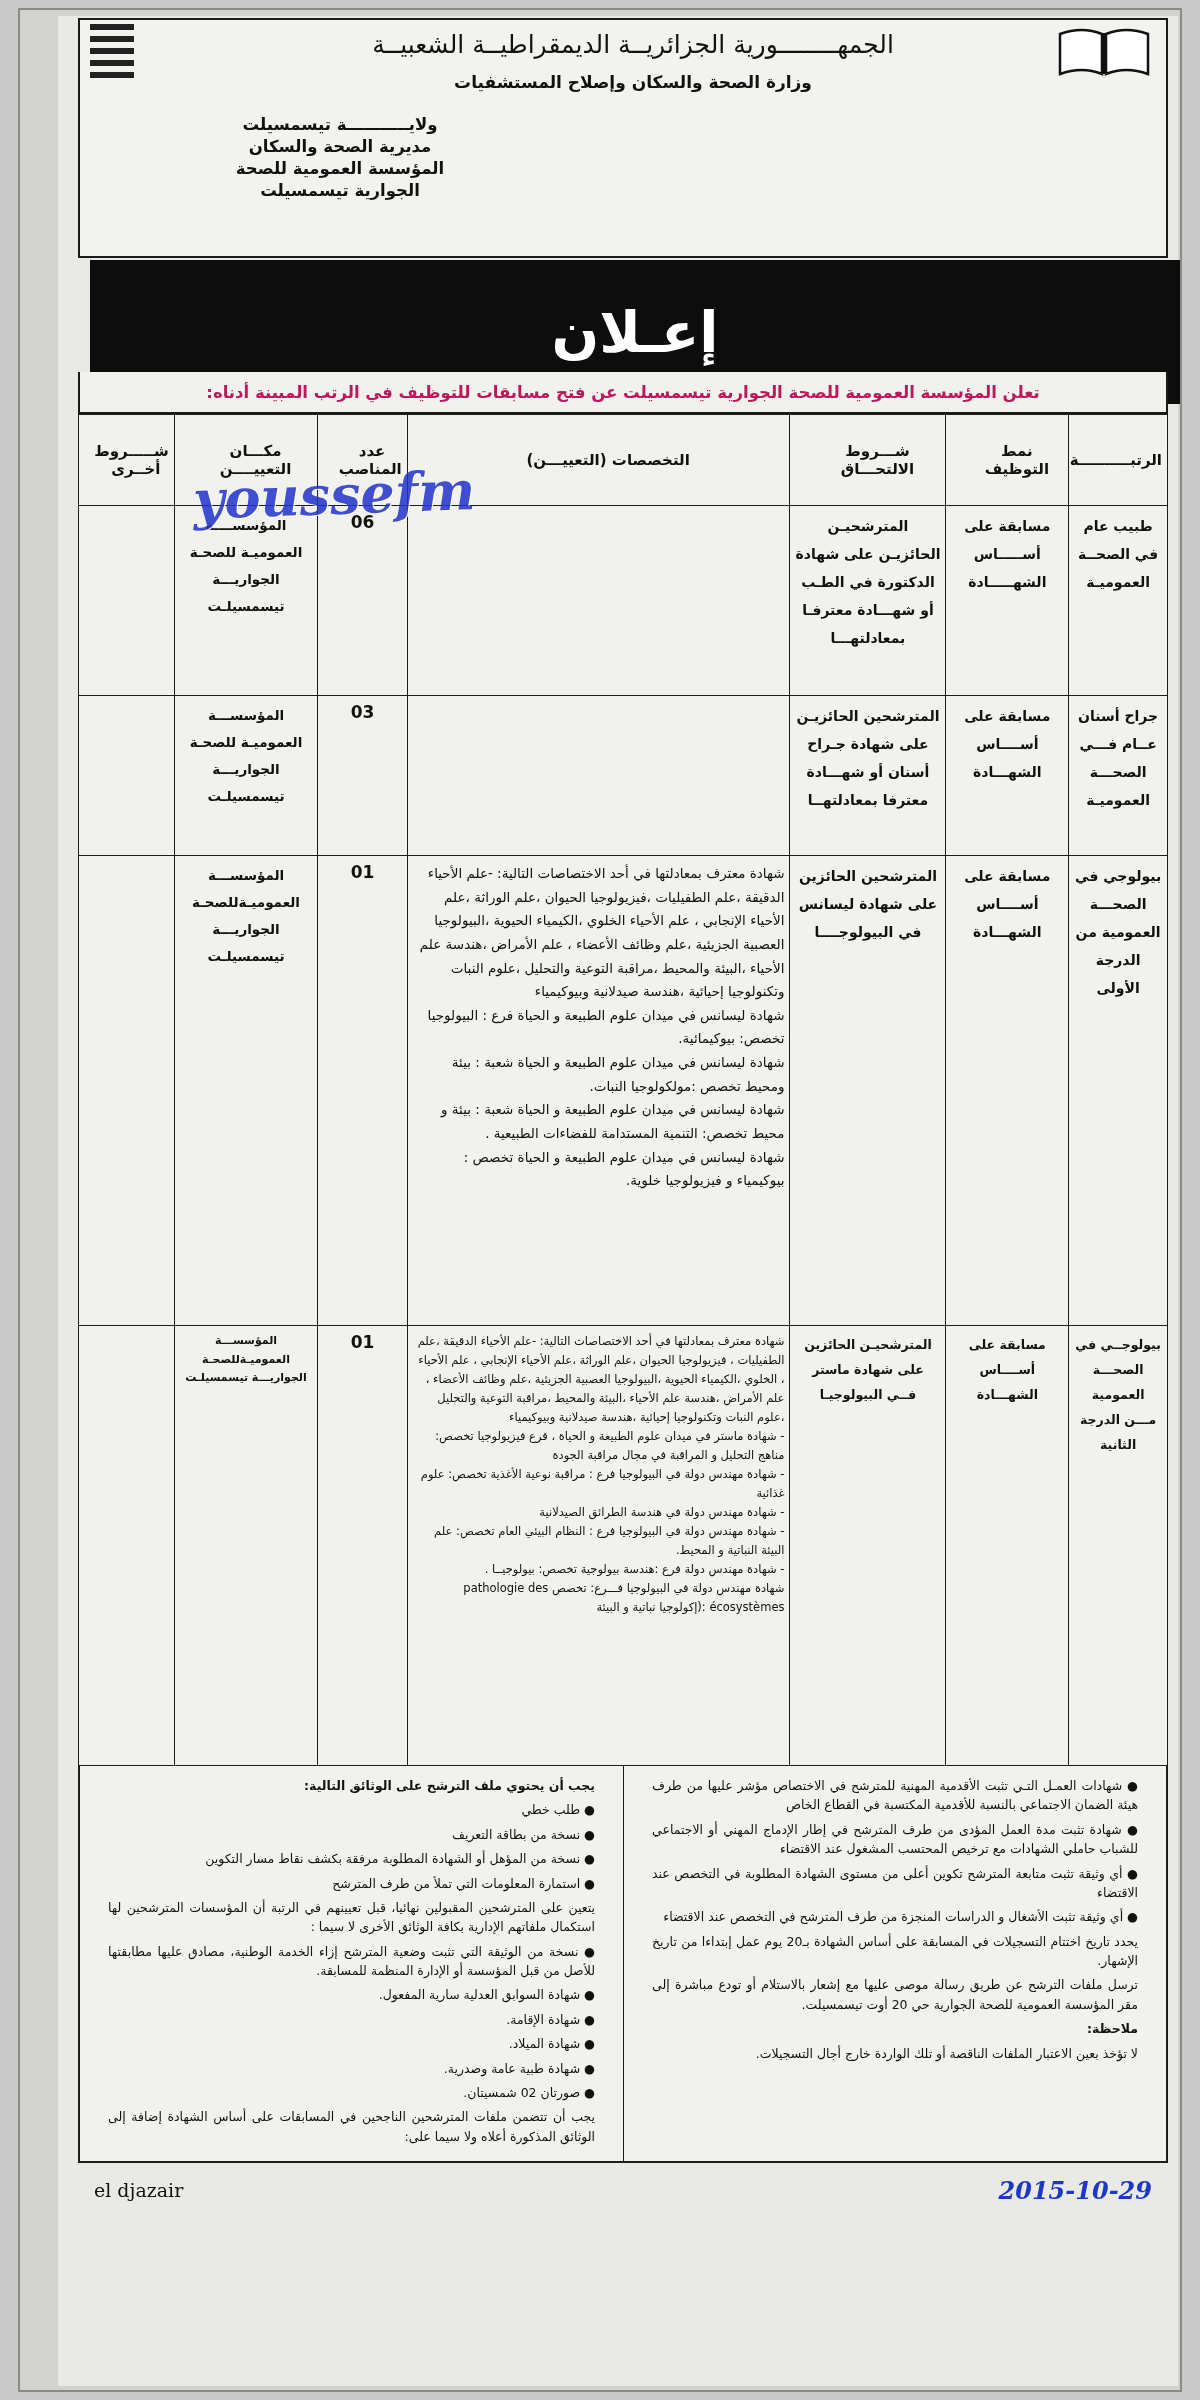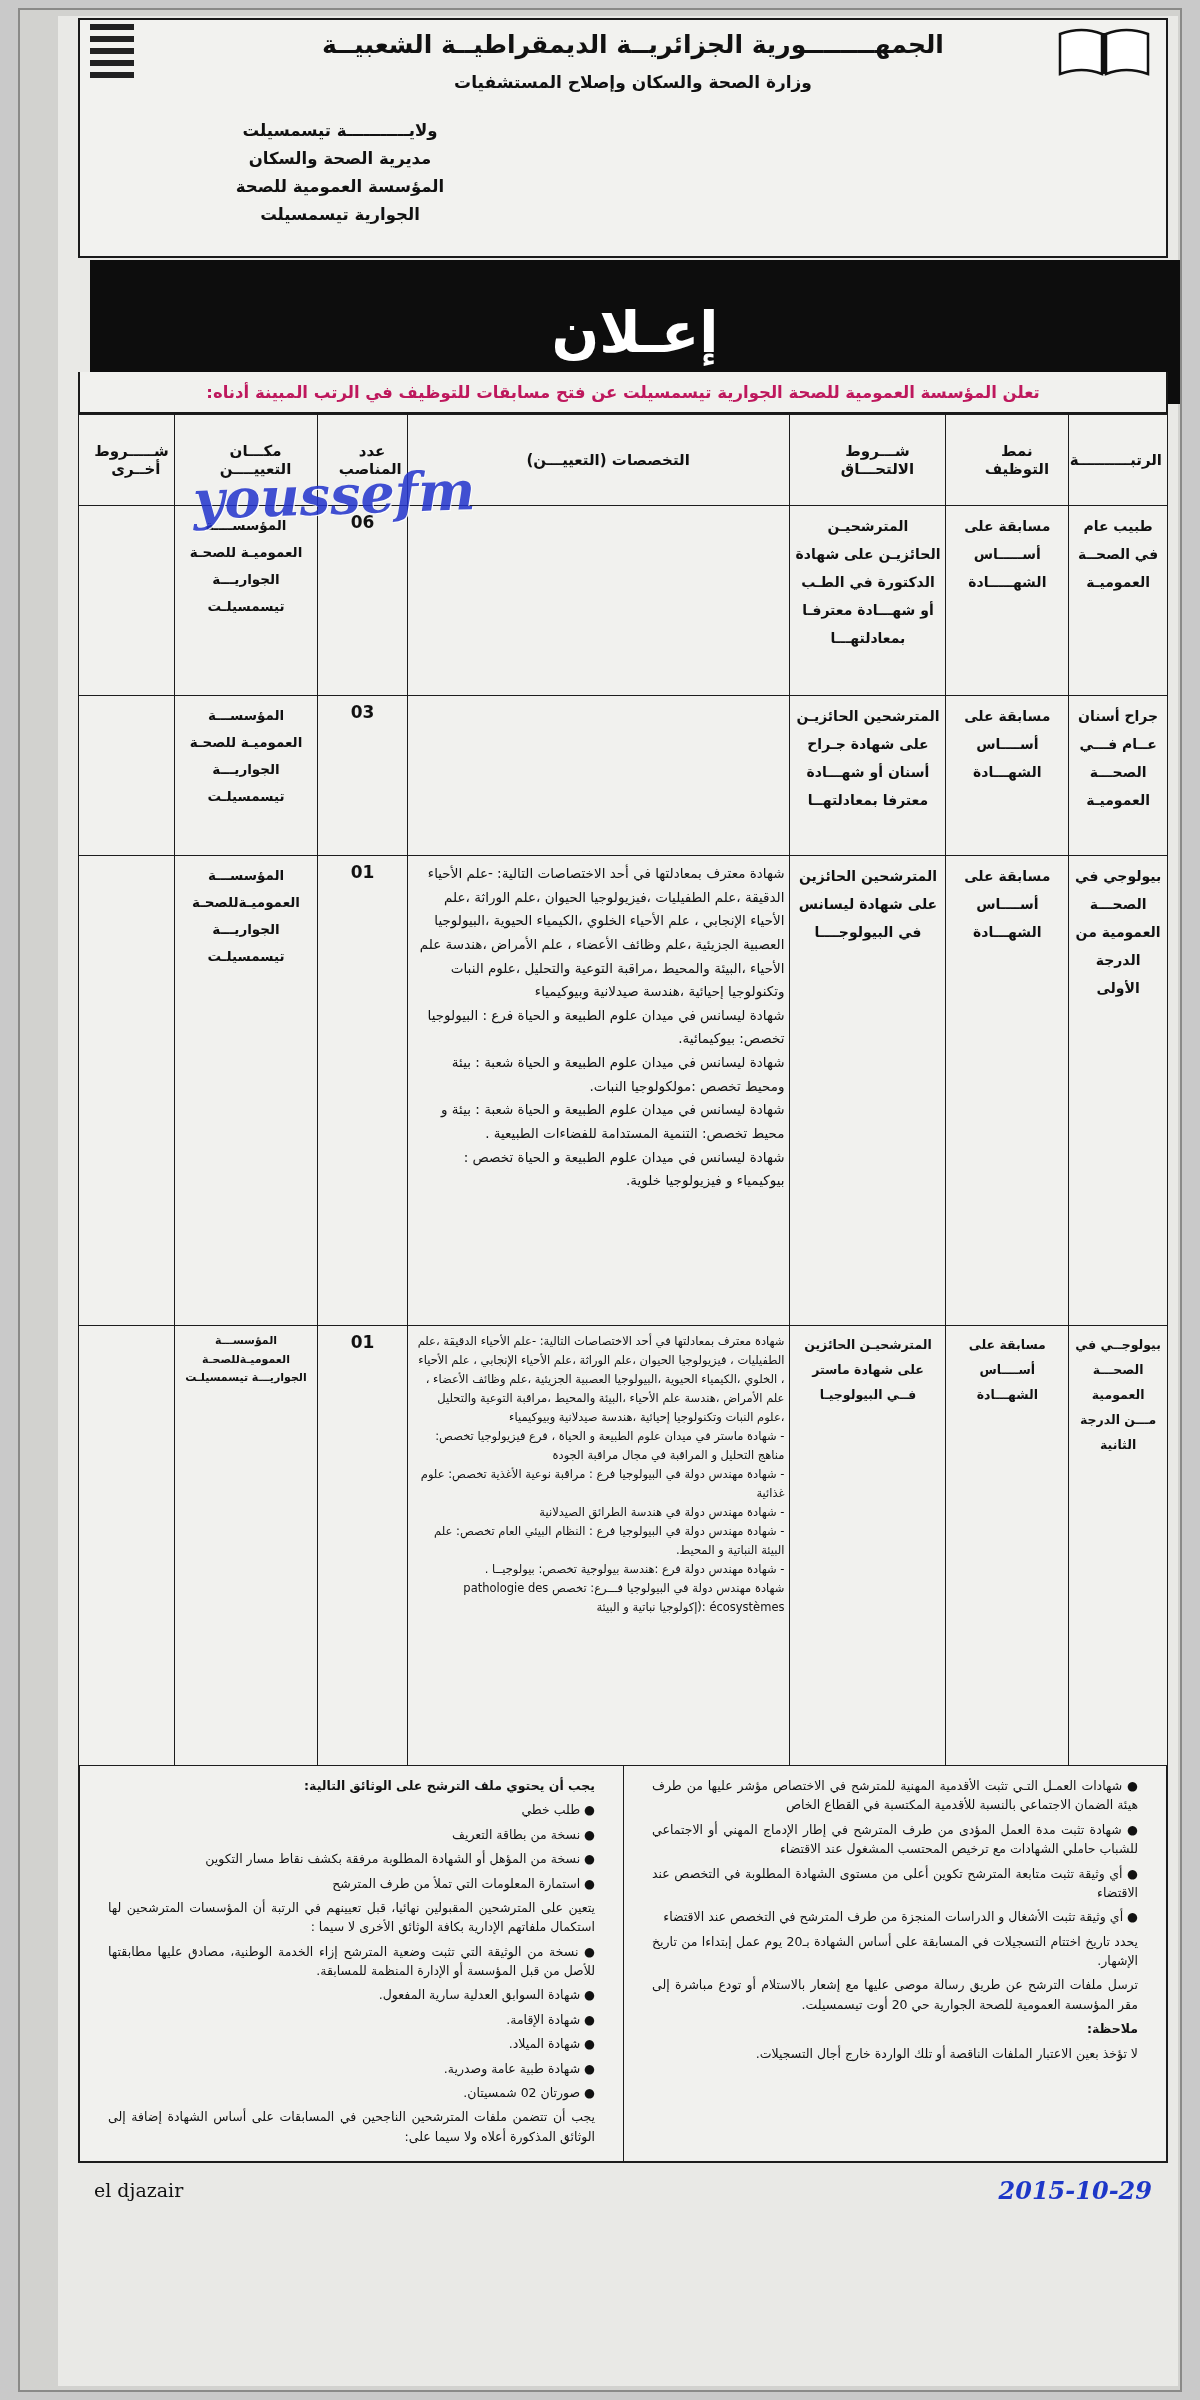--- a/index.html
+++ b/index.html
@@ -27,39 +27,39 @@
   
   .hdr{
     position:absolute;left:60px;top:10px;width:1090px;height:240px;
     background:#f2f2ef;
     border:2px solid #1a1a1a;
     box-sizing:border-box;
   }
   .hdr .title1{
     position:absolute;top:10px;right:120px;left:140px;
     text-align:center;
-    font-size:25px;font-weight:bold;color:#111;
+    font-size:25px;font-weight:normal;color:#111;
     letter-spacing:1px;
   }
   .hdr .title2{
     position:absolute;top:52px;right:120px;left:140px;
     text-align:center;
     font-size:17px;font-weight:bold;color:#111;
   }
   .hdr .book{
     position:absolute;top:6px;right:14px;width:96px;height:54px;
   }
   .hdr .bars{
     position:absolute;top:4px;left:10px;width:44px;height:62px;
   }
   .hdr .bars i{display:block;height:6px;background:#222;margin-bottom:6px;}
   .org-wrap{
     position:absolute;top:92px;left:0;width:520px;
   }
-  .org-wrap div{font-size:16.5px;font-weight:bold;color:#111;margin:9px 0;text-align:center;}
+  .org-wrap div{font-size:16.5px;font-weight:bold;color:#111;margin:3px 0;text-align:center;}
   
   .banner{
     position:absolute;left:72px;top:252px;width:1090px;height:144px;
     background:#0d0d0d;
     border:2px solid #0d0d0d;
     box-sizing:border-box;
     display:flex;align-items:center;justify-content:center;
   }
   .banner span{
     color:#fff;font-size:56px;font-weight:bold;letter-spacing:2px;

